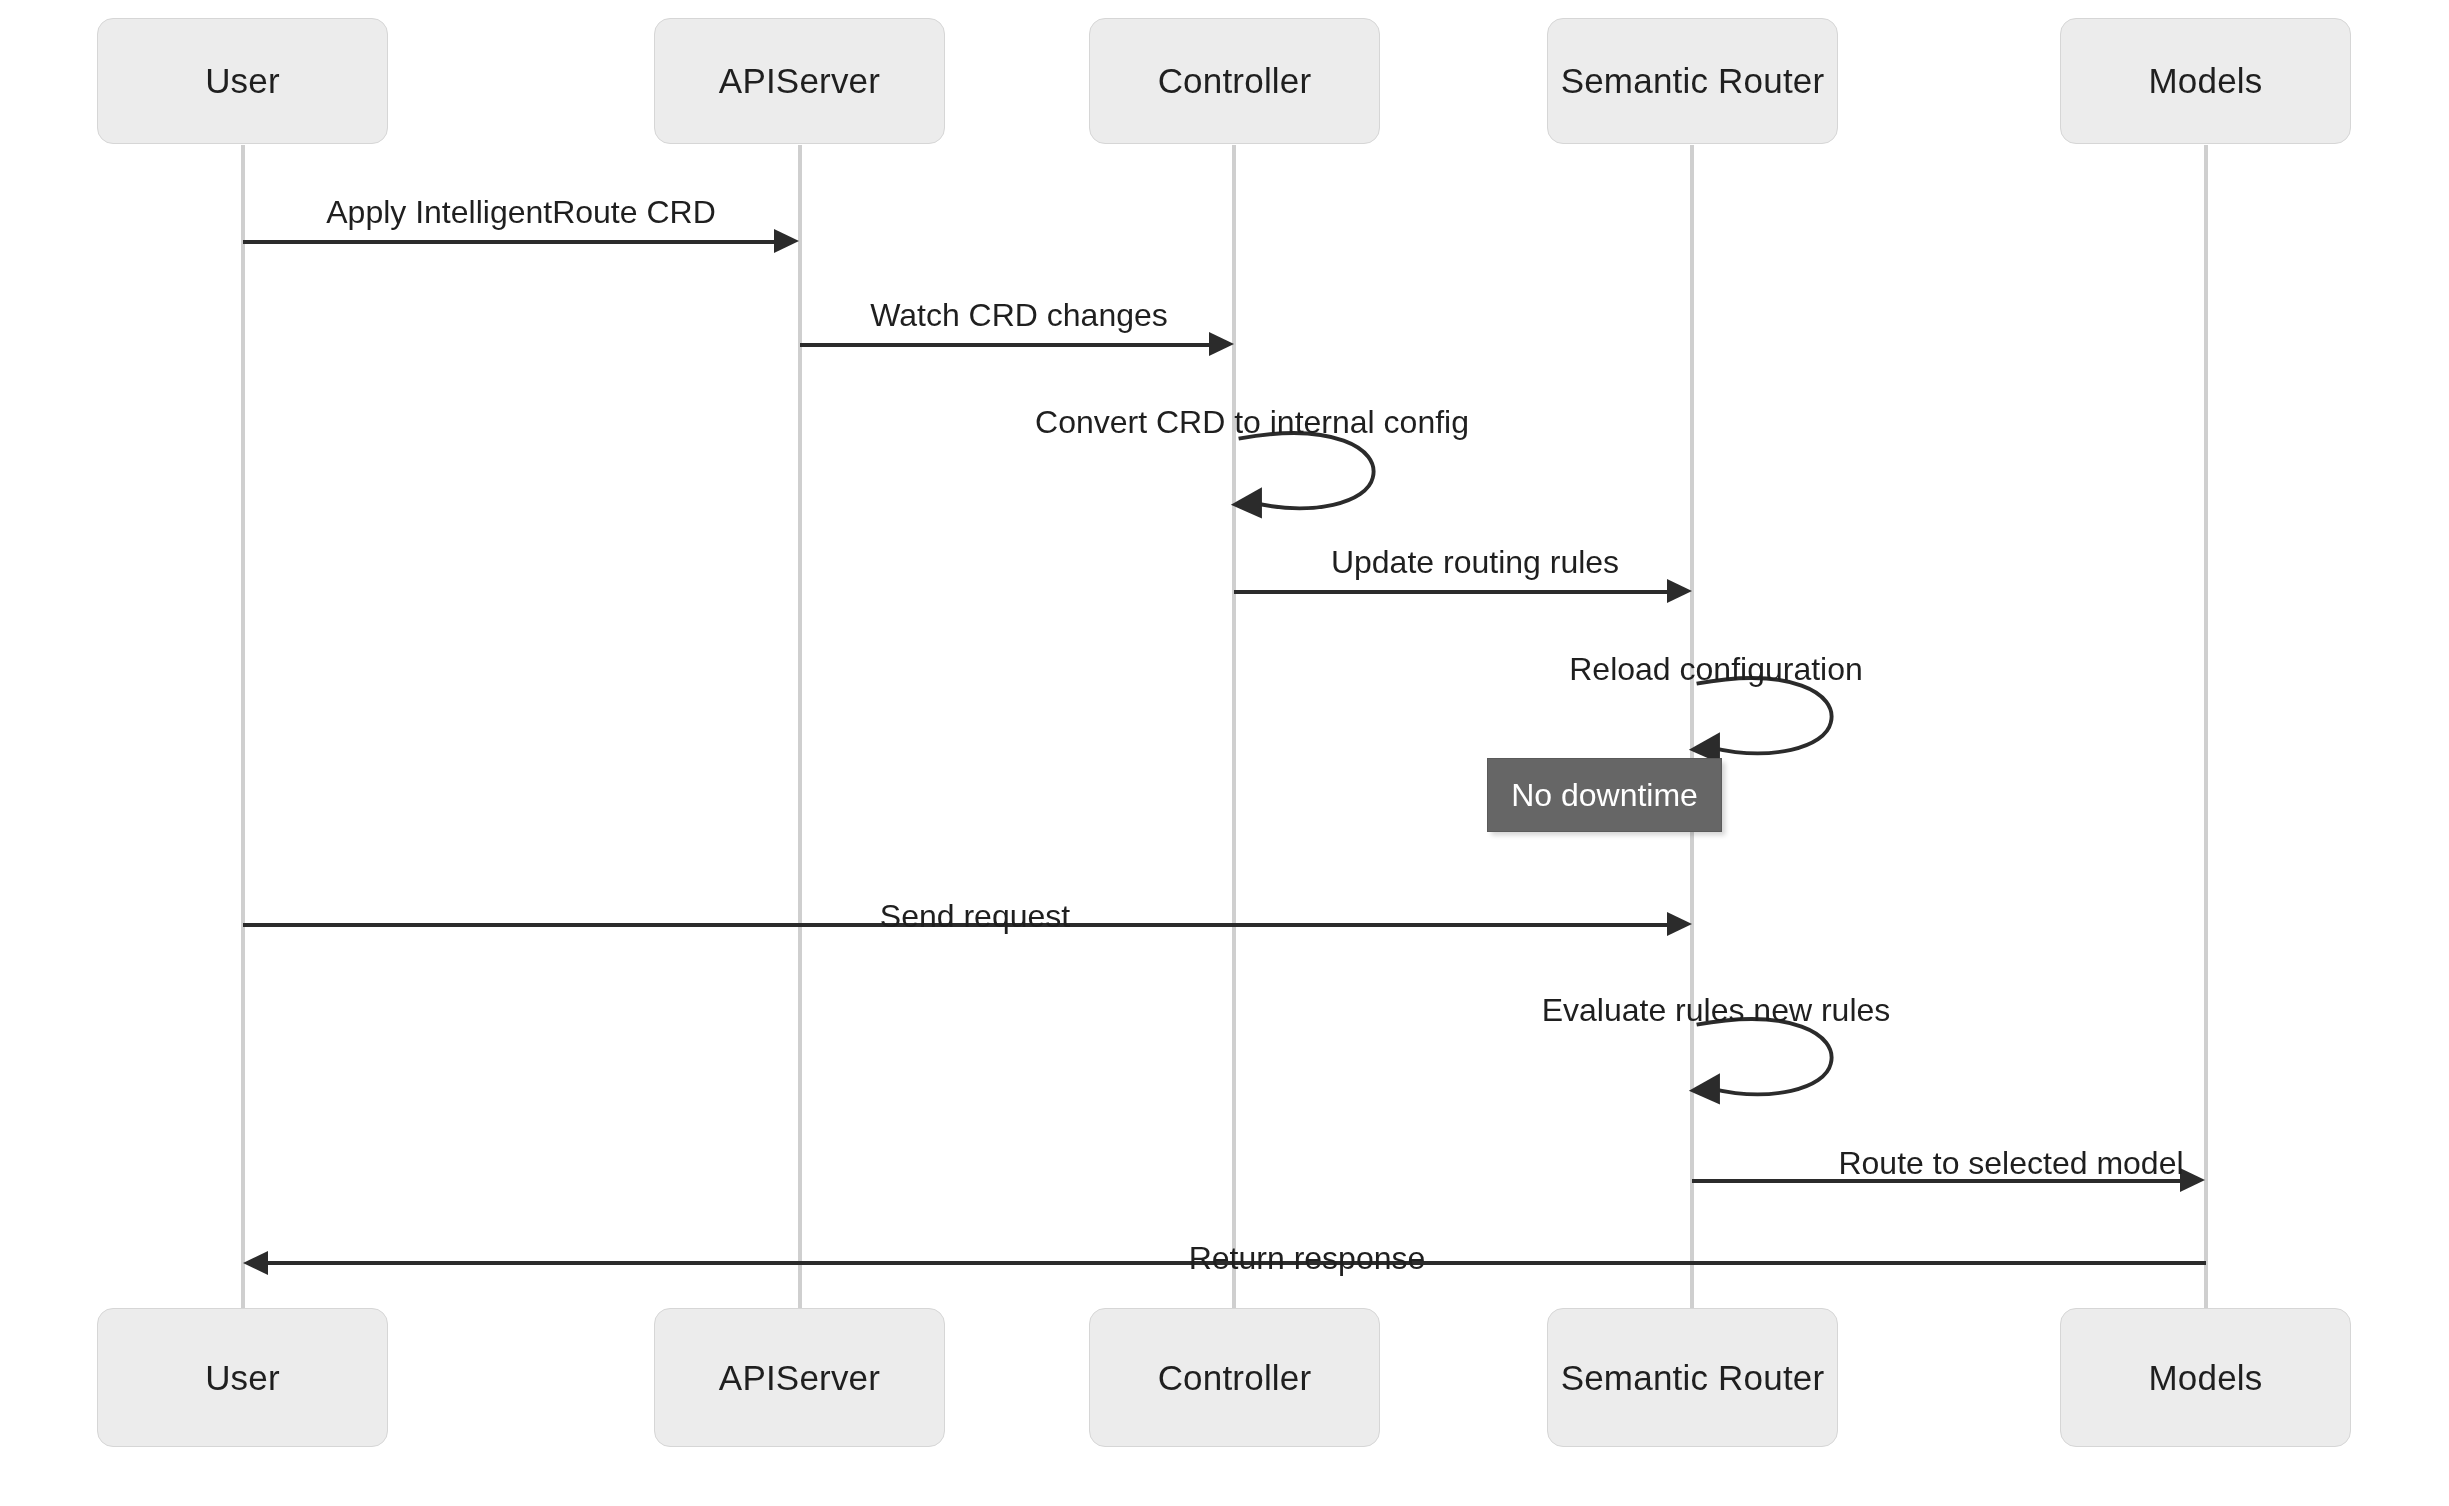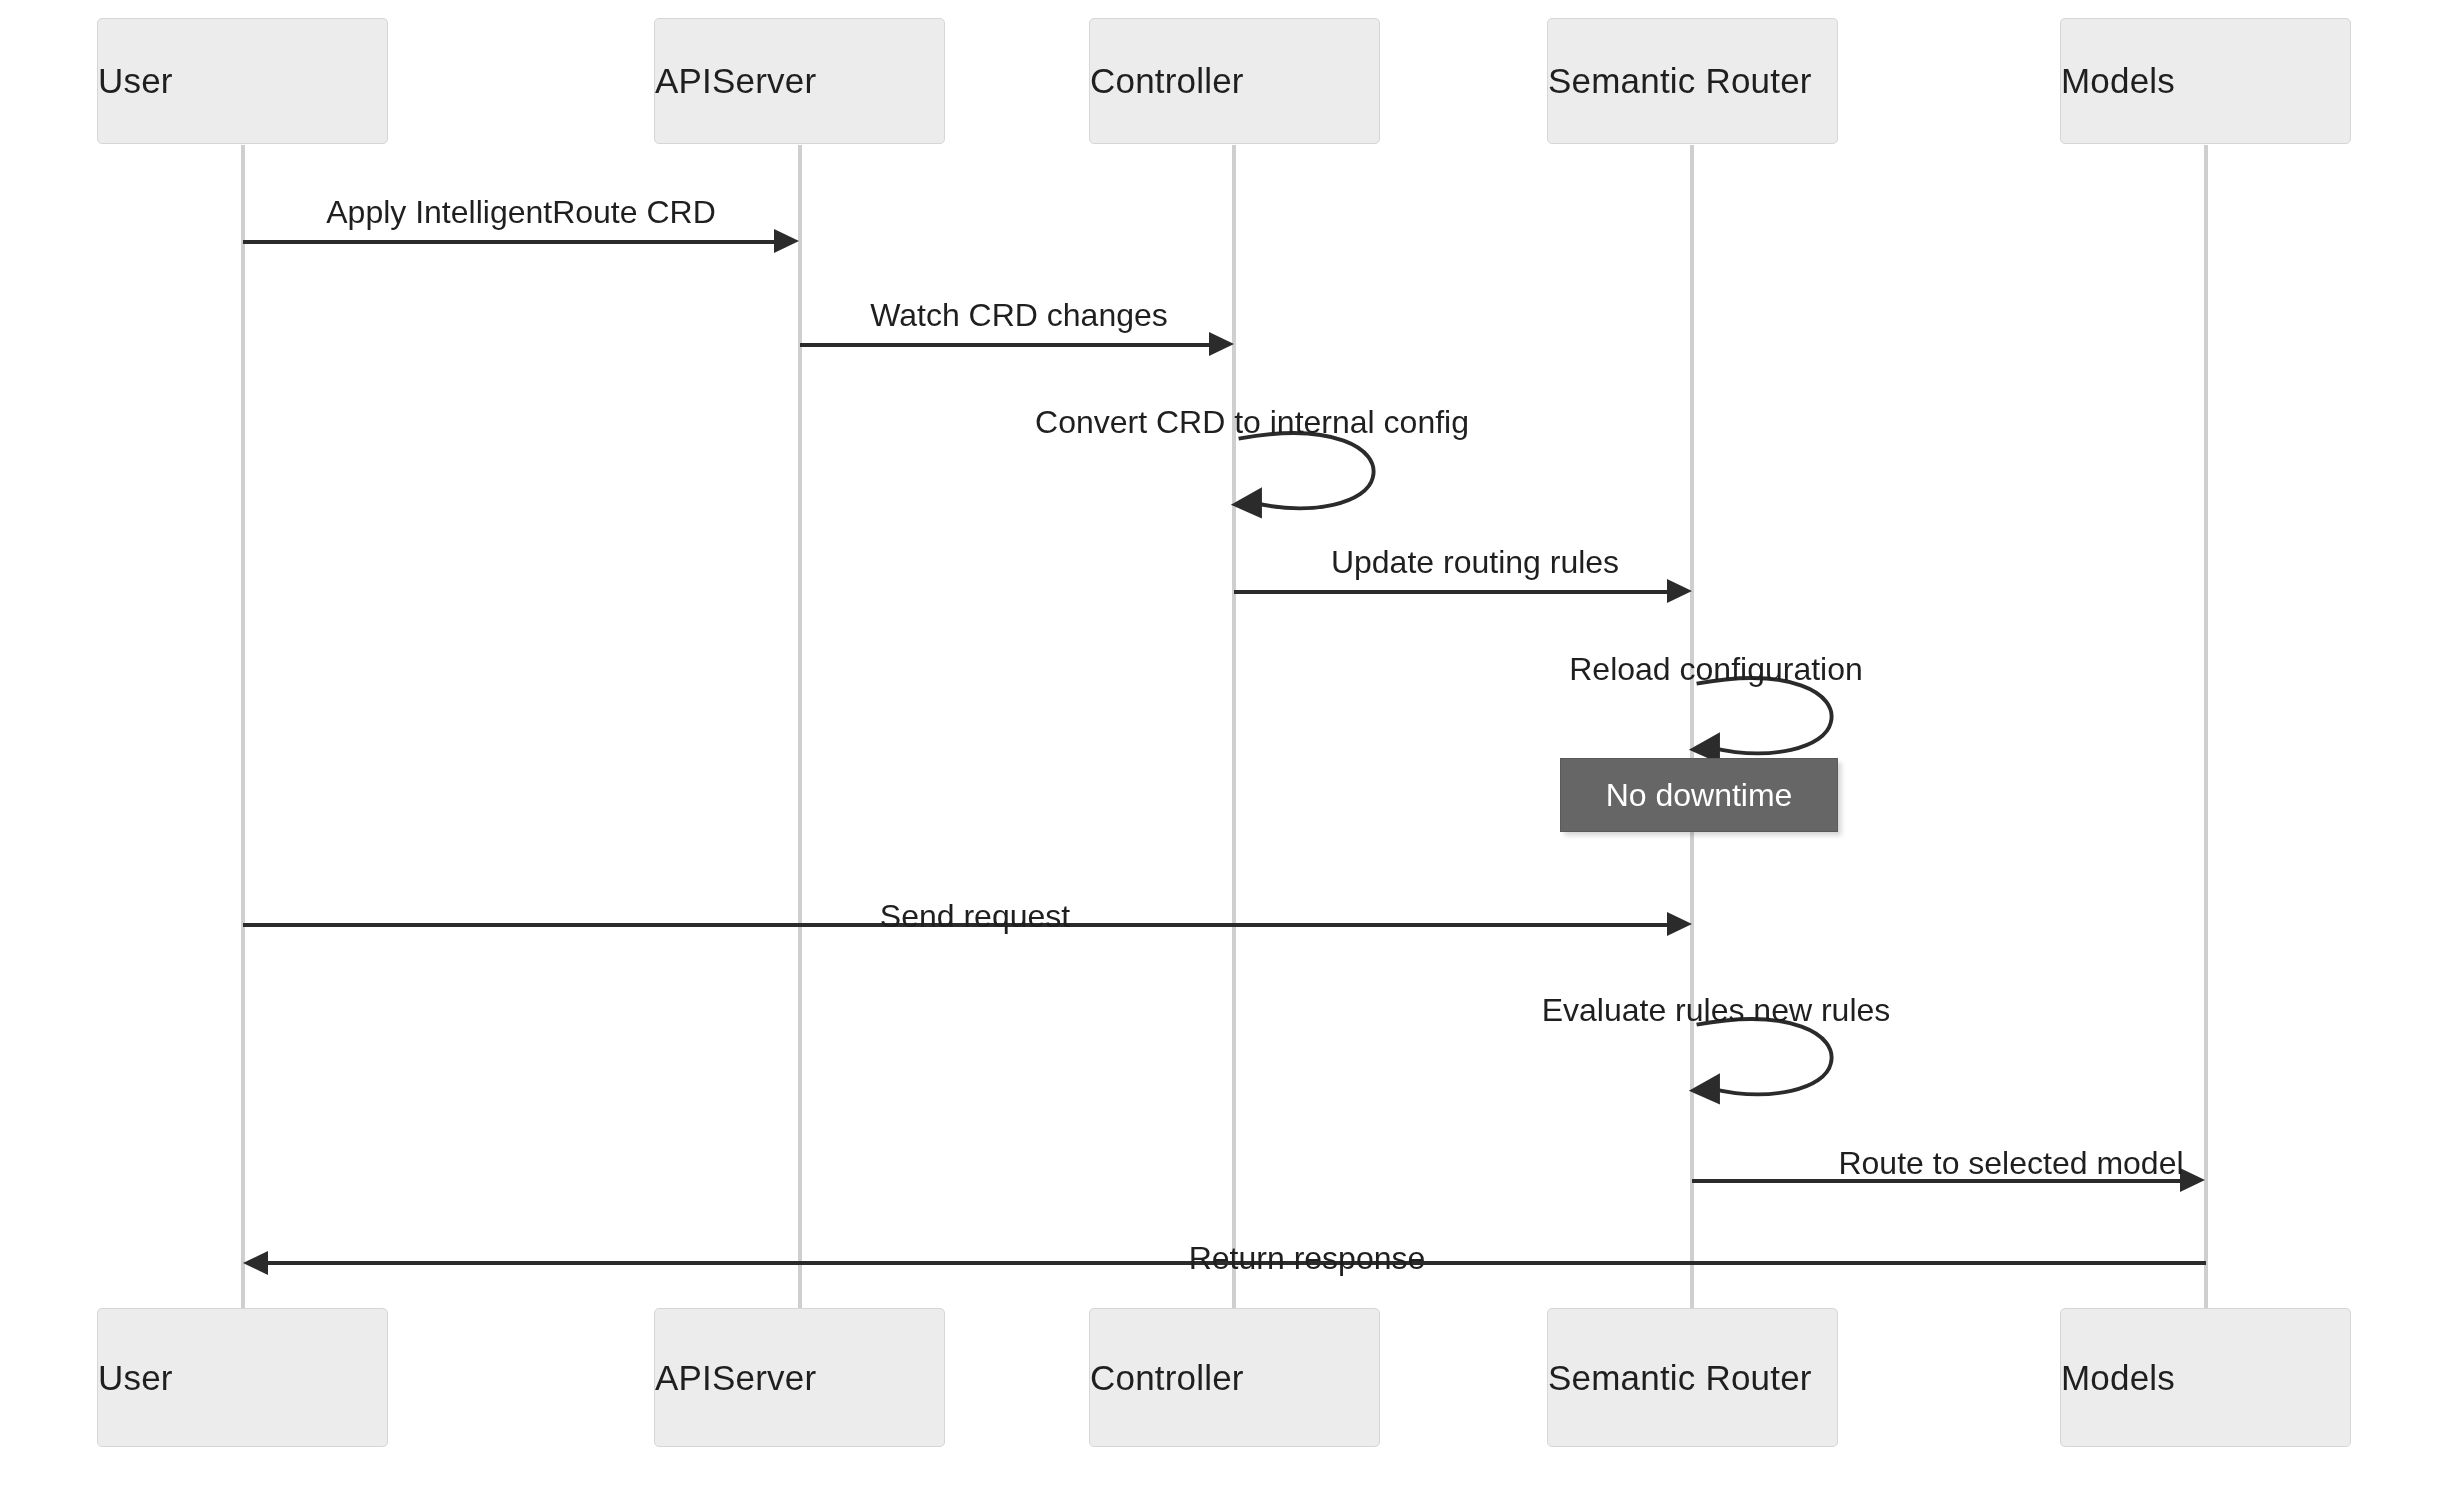--- a/index.html
+++ b/index.html
@@ -15,24 +15,24 @@
     width: 2449px;
     height: 1506px;
     background: #ffffff;
     overflow: hidden;
   }
   .participant {
     position: absolute;
     box-sizing: border-box;
     background: #ececec;
     border: 1.9px solid #d6d6d6;
-    border-radius: 5px;
+    border-radius: 16px;
     display: flex;
     align-items: center;
-    justify-content: flex-start;
+    justify-content: center;
     color: #1f1f1f;
     font-size: 35px;
     letter-spacing: 0.2px;
     white-space: nowrap;
     z-index: 3;
   }
   .lifeline {
     position: absolute;
     width: 3.9px;
     background: #cfcfcf;
@@ -131,21 +131,21 @@
   <div class="msg-label" style="left:1475px; top:544px;">Update routing rules</div>
   <div class="msg-line" style="left:1234px; top:590px; width:433px;"></div>
   <div class="arrowhead right" style="left:1667px; top:579px;"></div>
 
   <div class="msg-label" style="left:1716px; top:651px;text-align:right;">Reload configuration</div>
   <svg class="self-loop" width="175" height="107" style="left:1683px; top:672px;" viewBox="0 0 180 110">
     <path d="M 14 12 C 110 -6, 160 22, 152 52 C 146 78, 90 92, 30 78" fill="none" stroke="#2b2b2b" stroke-width="4"></path>
     <polygon points="38,62 38,94 6,80" fill="#2b2b2b"></polygon>
   </svg>
 
-  <div class="note" style="left:1560px; top:758px; width:278px; height:74px;justify-content:center;">
+  <div class="note" style="left:1487px; top:758px; width:235px; height:74px;justify-content:center;">
     <span>No downtime</span>
   </div>
 
   <div class="msg-label" style="left:975px; top:898px;">Send request</div>
   <div class="msg-line" style="left:243px; top:923px; width:1425px;"></div>
   <div class="arrowhead right" style="left:1667px; top:912px;"></div>
 
   <div class="msg-label" style="left:1716px; top:992px;">Evaluate rules new rules</div>
   <svg class="self-loop" width="175" height="107" style="left:1683px; top:1013px;" viewBox="0 0 180 110">
     <path d="M 14 12 C 110 -6, 160 22, 152 52 C 146 78, 90 92, 30 78" fill="none" stroke="#2b2b2b" stroke-width="4"></path>

